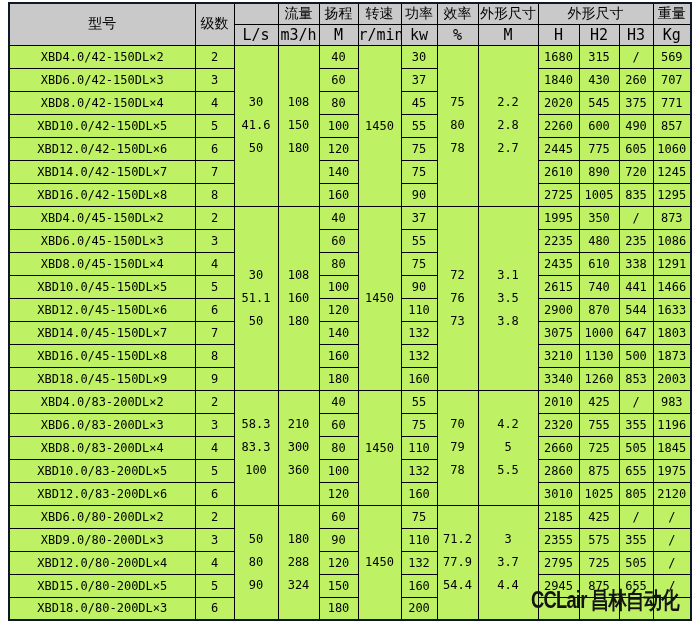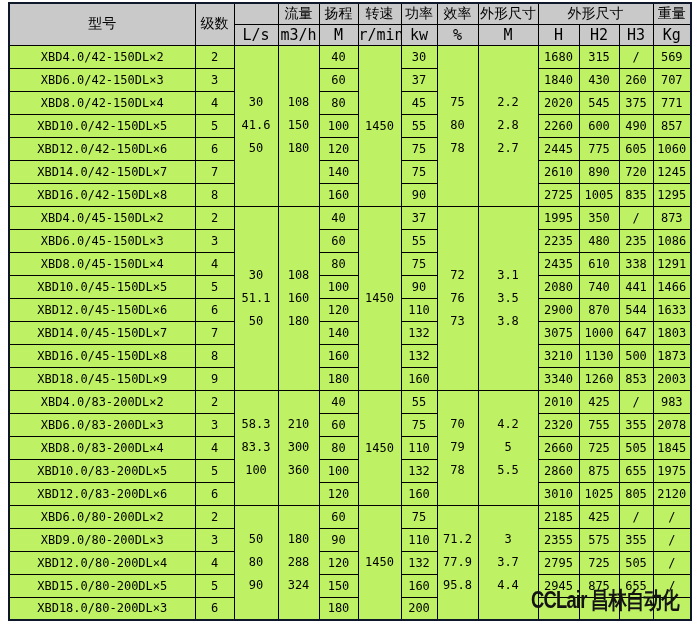--- a/index.html
+++ b/index.html
@@ -250,21 +250,21 @@
           <td>2435</td>
           <td>610</td>
           <td>338</td>
           <td>1291</td>
         </tr>
         <tr>
           <td>XBD10.0/45-150DL×5</td>
           <td>5</td>
           <td>100</td>
           <td>90</td>
-          <td>2080</td>
+          <td>2615</td>
           <td>740</td>
           <td>441</td>
           <td>1466</td>
         </tr>
         <tr>
           <td>XBD12.0/45-150DL×6</td>
           <td>6</td>
           <td>120</td>
           <td>110</td>
           <td>2900</td>
@@ -342,21 +342,21 @@
           <td>983</td>
         </tr>
         <tr>
           <td>XBD6.0/83-200DL×3</td>
           <td>3</td>
           <td>60</td>
           <td>75</td>
           <td>2320</td>
           <td>755</td>
           <td>355</td>
-          <td>2078</td>
+          <td>1196</td>
         </tr>
         <tr>
           <td>XBD8.0/83-200DL×4</td>
           <td>4</td>
           <td>80</td>
           <td>110</td>
           <td>2660</td>
           <td>725</td>
           <td>505</td>
           <td>1845</td>
@@ -398,21 +398,21 @@
               <div>324</div>
             </div>
           </td>
           <td>60</td>
           <td rowspan="5">1450</td>
           <td>75</td>
           <td rowspan="5">
             <div class="lines">
               <div>71.2</div>
               <div>77.9</div>
-              <div>95.8</div>
+              <div>54.4</div>
             </div>
           </td>
           <td rowspan="5">
             <div class="lines">
               <div>3</div>
               <div>3.7</div>
               <div>4.4</div>
             </div>
           </td>
           <td>2185</td>

